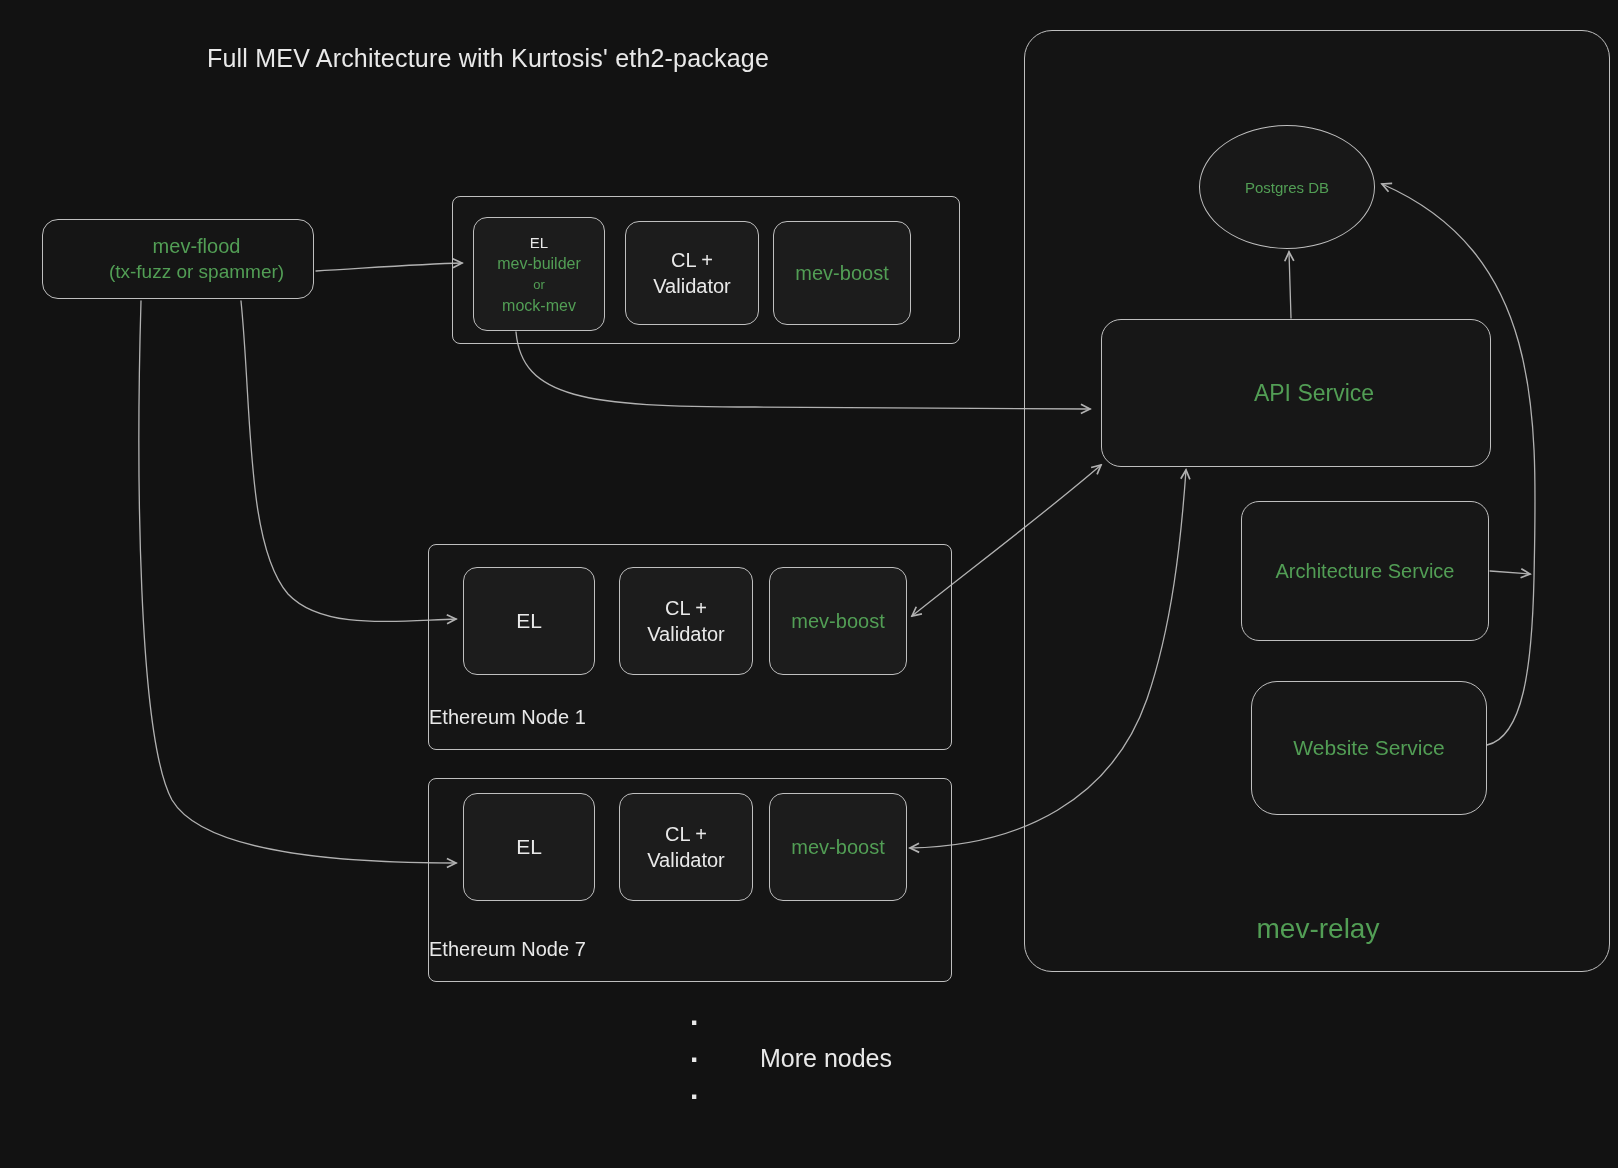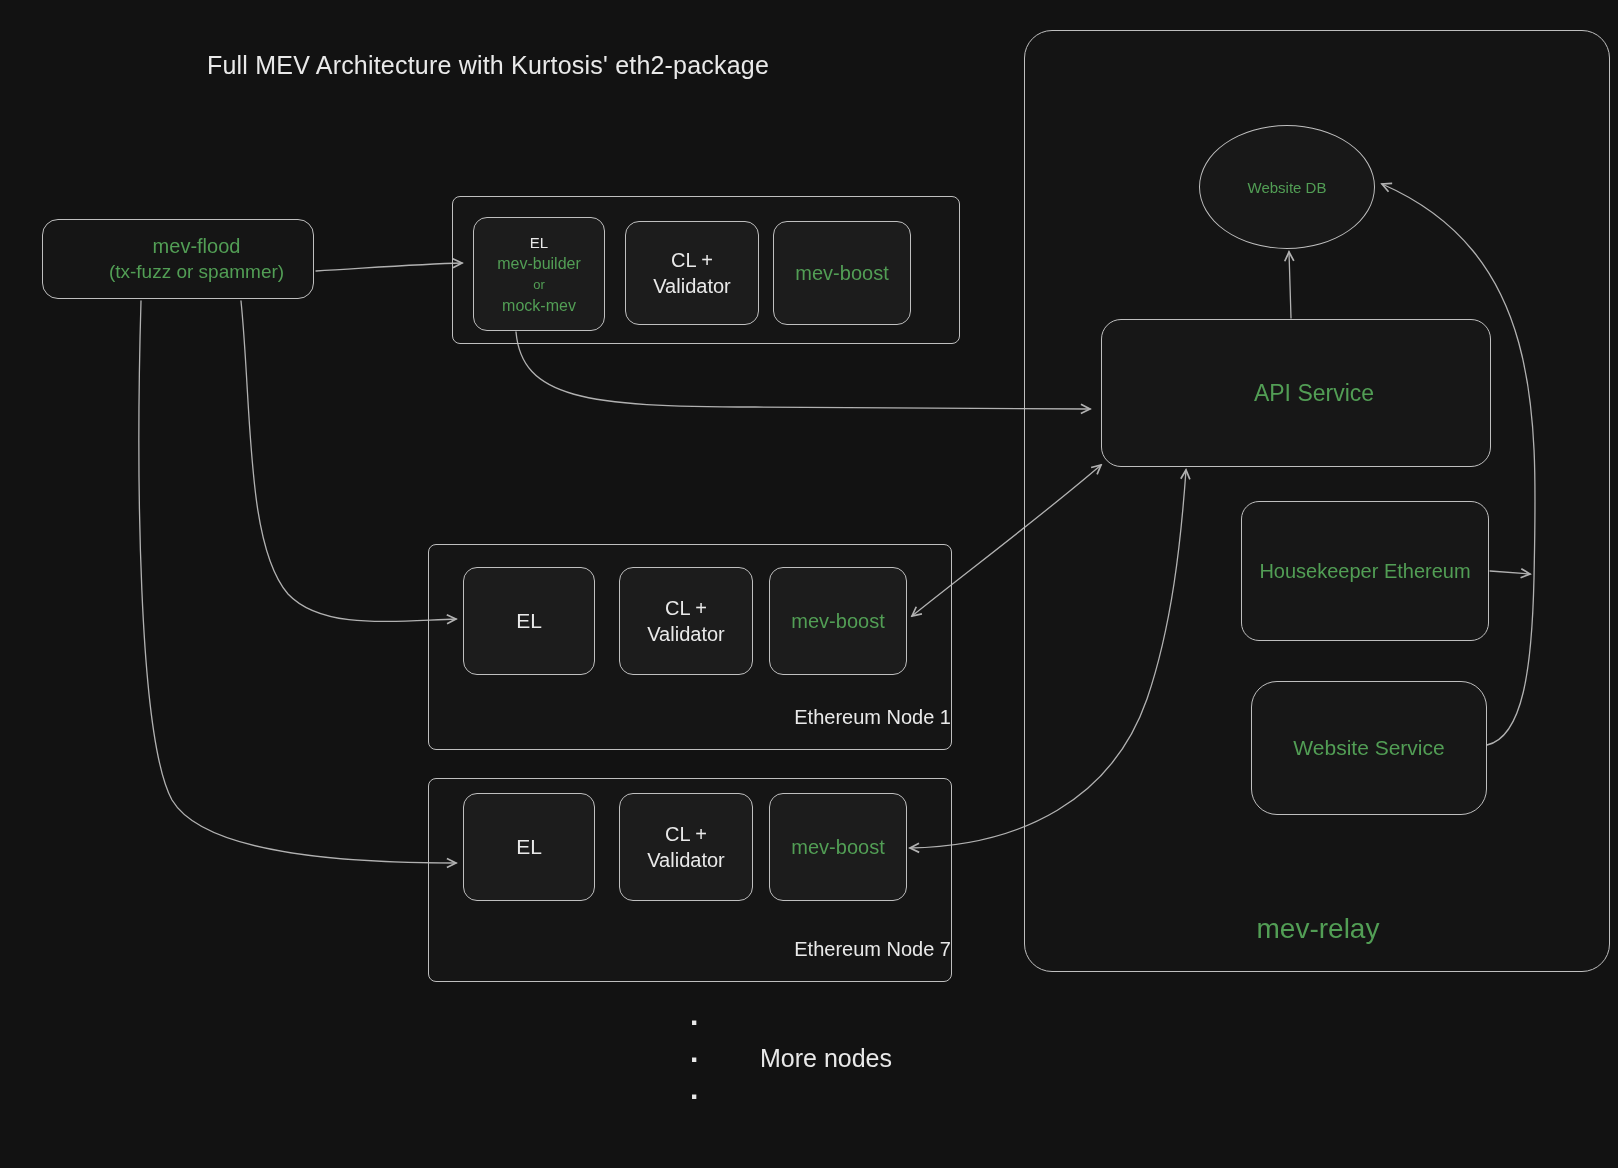--- a/index.html
+++ b/index.html
@@ -26,21 +26,21 @@
     border:1px solid var(--line);
     display:flex;flex-direction:column;align-items:center;justify-content:center;
     background:rgba(255,255,255,0.015);
   }
   .group{border-radius:8px;}
   .inner{border-radius:14px;background:rgba(255,255,255,0.03);}
   .green{color:var(--green);}
   .white{color:var(--white);}
 
   .title{
-    position:absolute;left:207px;top:51px;
+    position:absolute;left:207px;top:44px;
     font-size:25px;color:var(--white);letter-spacing:.2px;
   }
 
   .mev-flood{left:42px;top:219px;width:272px;height:80px;border-radius:16px;line-height:26px;padding-left:37px;}
   .t20{font-size:20px;}
   .t19{font-size:19px;}
   .t15{font-size:15px;}
   .t14{font-size:16px;}
   .t13{font-size:13px;}
   .t21{font-size:21px;}
@@ -53,21 +53,21 @@
 
   .node-group{width:524px;height:206px;}
   .node1{left:428px;top:544px;}
   .node2{left:428px;top:778px;height:204px;}
   .node-el{left:34px;top:22px;width:132px;height:108px;}
   .node-cl{left:190px;top:22px;width:134px;height:108px;line-height:26px;}
   .node-boost{left:340px;top:22px;width:138px;height:108px;}
   .node2 .node-el,.node2 .node-cl,.node2 .node-boost{top:14px;}
   .node-label{
     position:absolute;left:0;bottom:20px;width:100%;
-    text-align:right;font-size:20px;color:var(--white);
+    text-align:left;font-size:20px;color:var(--white);
   }
 
   .relay{
     left:1024px;top:30px;width:586px;height:942px;
     border-radius:28px;background:rgba(255,255,255,0.012);
     justify-content:flex-start;
   }
   .postgres{
     left:174px;top:94px;width:176px;height:124px;
     border-radius:50%;background:rgba(255,255,255,0.02);
@@ -156,27 +156,27 @@
       <span class="white t20">Validator</span>
     </div>
     <div class="box inner node-boost">
       <span class="green t20">mev-boost</span>
     </div>
     <div class="node-label">Ethereum Node 7</div>
   </div>
 
   <div class="box relay">
     <div class="box postgres">
-      <span class="green t15">Website DB</span>
+      <span class="green t15">Postgres DB</span>
     </div>
     <div class="box api">
       <span class="green t23">API Service</span>
     </div>
     <div class="box housekeeper">
-      <span class="green t20">Housekeeper Ethereum</span>
+      <span class="green t20">Architecture Service</span>
     </div>
     <div class="box website">
       <span class="green t21">Website Service</span>
     </div>
     <div class="relay-label">mev-relay</div>
   </div>
 
   <div class="dots">
     <span>.</span>
     <span>.</span>

